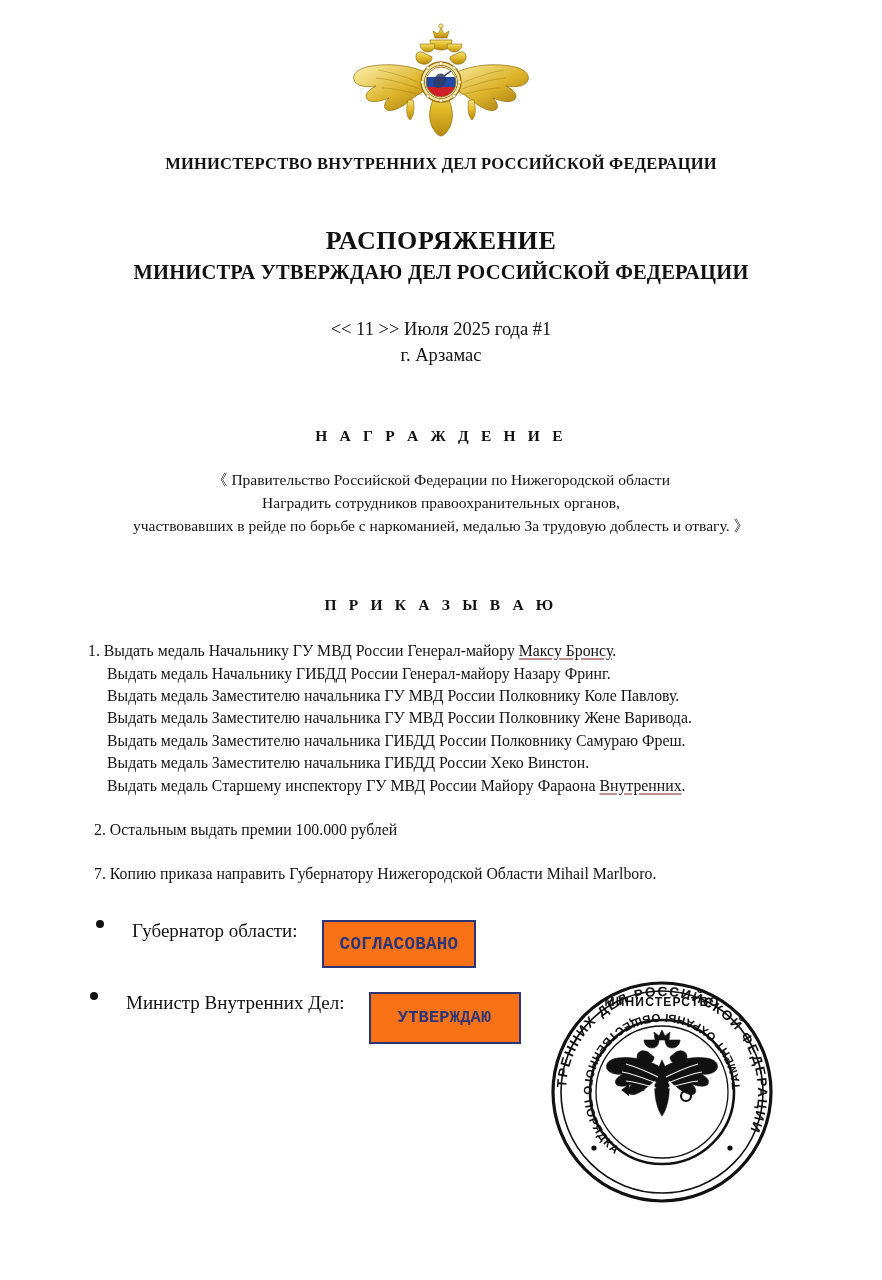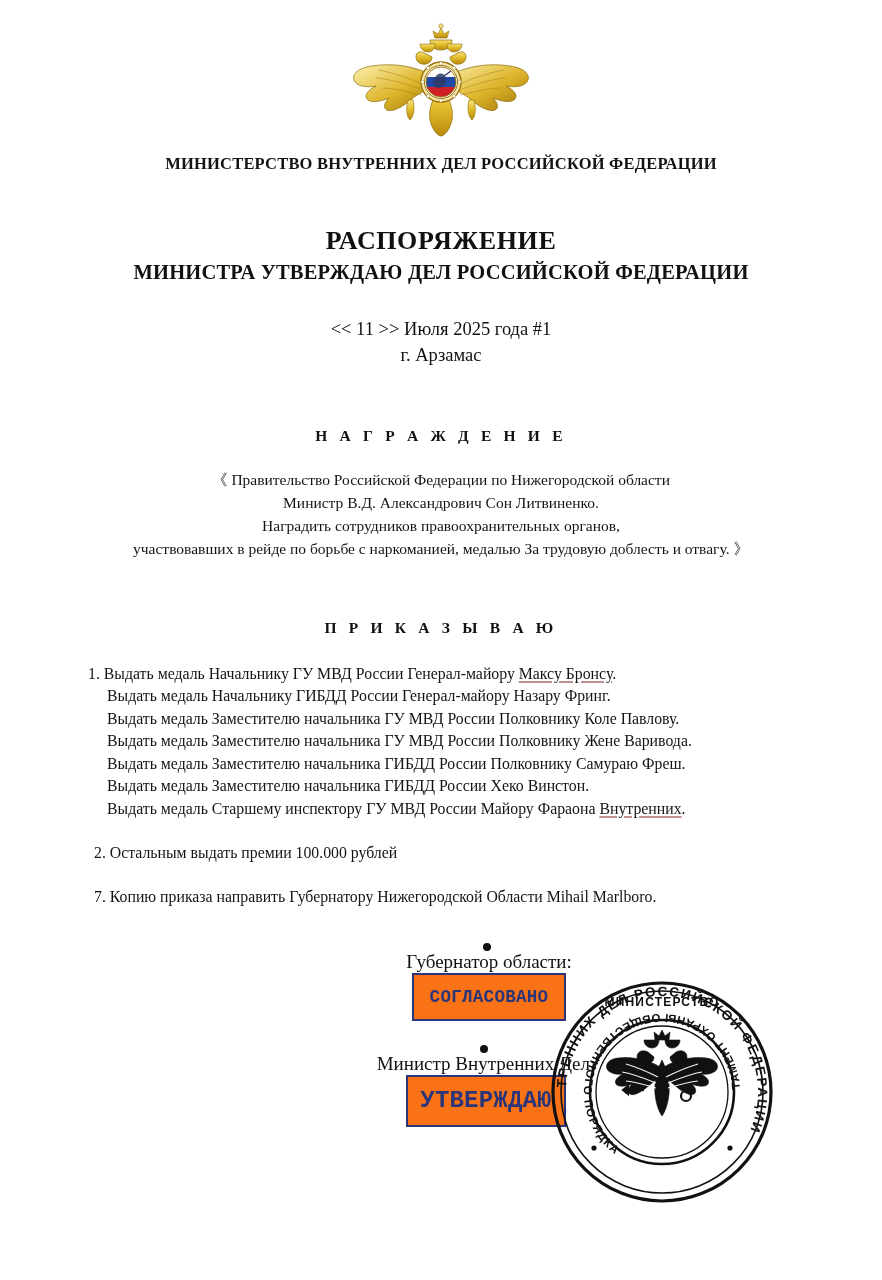--- a/index.html
+++ b/index.html
@@ -127,24 +127,23 @@
     text-underline-offset: 2px;
   }
 
   
   .sign-rows {
     margin-top: 34px;
     padding-left: 96px;
   }
   .sign-row {
     display: flex;
-    align-items: center;
-    gap: 0;
+    align-items: flex-start;
+    gap: 24px;
     margin-bottom: 24px;
-    flex-direction: column;
   }
   .bullet {
     display: inline-block;
     width: 8px;
     height: 8px;
     border-radius: 50%;
     background: #111;
     flex: 0 0 auto;
     margin-right: 4px;
   }
@@ -165,21 +164,21 @@
     box-sizing: border-box;
   }
   .stamp-soglasovano {
     font-size: 17.5px;
     letter-spacing: 0.3px;
     padding: 11px 16px 11px 16px;
     min-width: 152px;
     height: 48px;
   }
   .stamp-utverzhdayu {
-    font-size: 24px;
+    font-size: 17px;
     letter-spacing: 0.2px;
     padding: 24px 12px;
     min-width: 152px;
     height: 52px;
   }
   .row-gov { margin-left: 0px; }
   .row-min { margin-left: -6px; margin-top: 18px; }
 
   
   .seal {
@@ -276,21 +275,20 @@
 
   <div class="date-block">
     <div>&lt;&lt; 11 &gt;&gt; Июля 2025 года #1</div>
     <div class="city-line">г. Арзамас</div>
   </div>
 
   <div class="section-heading">Н А Г Р А Ж Д Е Н И Е</div>
 
   <div class="quote-block">
     <span class="qline">《 Правительство Российской Федерации по Нижегородской области</span>
-    <span class="qline">Министр В.Д. Александрович Сон Литвиненко.</span>
     <span class="qline">Наградить сотрудников правоохранительных органов,</span>
     <span class="qline">участвовавших в рейде по борьбе с наркоманией, медалью За трудовую доблесть и отвагу. 》</span>
   </div>
 
   <div class="section-heading">П Р И К А З Ы В А Ю</div>
 
   <div class="orders">
 
     <span class="order-num-line"><span>1. </span><span>Выдать медаль Начальнику ГУ МВД России Генерал-майору </span><span class="misspell">Максу Бронсу</span><span>.</span></span>
 

